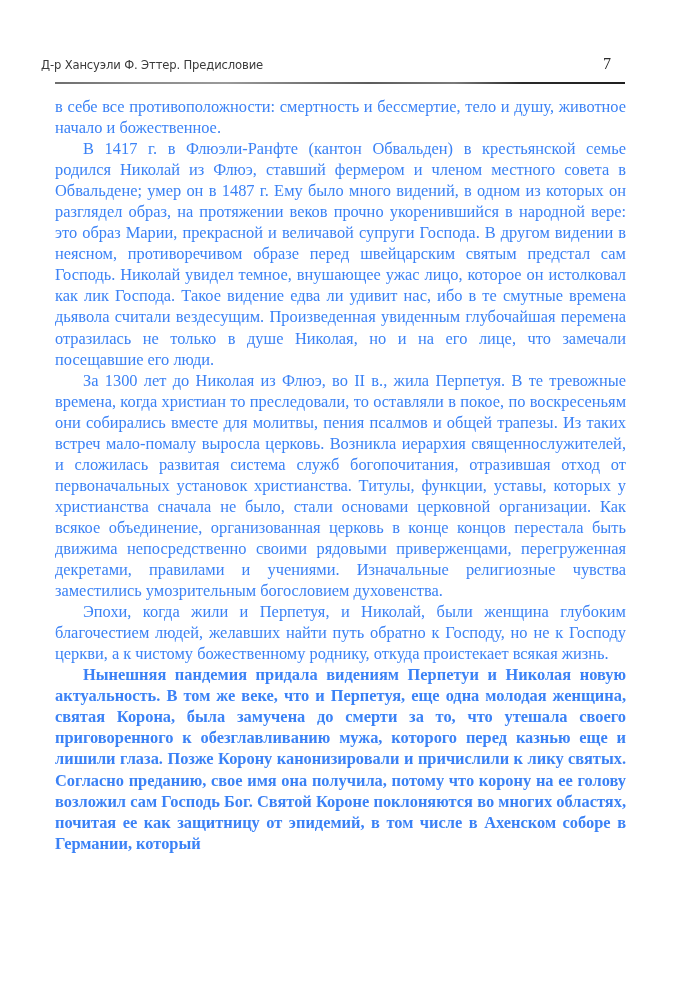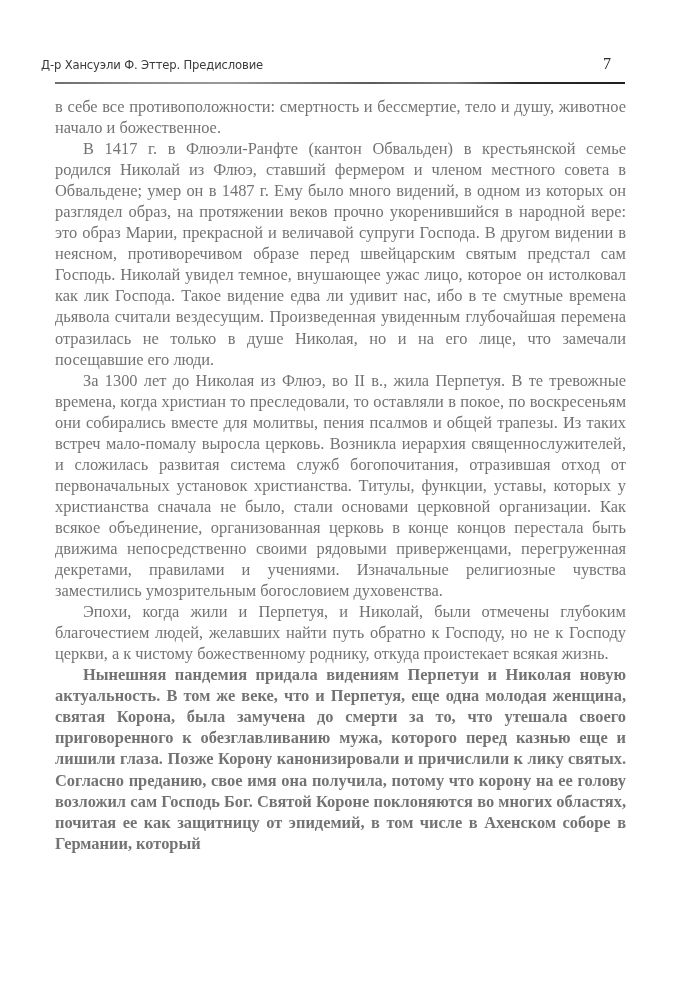--- a/index.html
+++ b/index.html
@@ -65,21 +65,21 @@
   .body-text {
     position: absolute;
     left: 55px;
     top: 96px;
     width: 571px;
     font-size: 16.4px;
     line-height: 21.05px;
     text-align: justify;
     text-justify: inter-word;
     hyphens: manual;
-    color: #737373;
+    color: #3b82f6;
   }
 
   .body-text p {
     margin: 0;
     text-indent: 0;
   }
 
   .body-text p.indent {
     text-indent: 28px;
   }
@@ -98,17 +98,17 @@
     <span class="running-head-title">Д-р Хансуэли Ф. Эттер. Предисловие</span>
     <span class="folio">7</span>
   </div>
 
   <div class="head-rule"></div>
 
   <div class="body-text">
     <p>в себе все противоположности: смертность и бессмертие, тело и душу, животное начало и божественное.</p>
     <p class="indent">В 1417 г. в Флюэли-Ранфте (кантон Обвальден) в крестьянской семье родился Николай из Флюэ, ставший фермером и членом мест­ного совета в Обвальдене; умер он в 1487 г. Ему было много видений, в одном из которых он разглядел образ, на протяжении веков прочно укоренившийся в народной вере: это образ Марии, прекрасной и ве­личавой супруги Господа. В другом видении в неясном, противоречи­вом образе перед швейцарским святым предстал сам Господь. Нико­лай увидел темное, внушающее ужас лицо, которое он истолковал как лик Господа. Такое видение едва ли удивит нас, ибо в те смутные вре­мена дьявола считали вездесущим. Произведенная увиденным глубо­чайшая перемена отразилась не только в душе Николая, но и на его лице, что замечали посещавшие его люди.</p>
     <p class="indent">За 1300 лет до Николая из Флюэ, во II в., жила Перпетуя. В те тре­вожные времена, когда христиан то преследовали, то оставляли в по­кое, по воскресеньям они собирались вместе для молитвы, пения псалмов и общей трапезы. Из таких встреч мало-помалу выросла цер­ковь. Возникла иерархия священнослужителей, и сложилась развитая система служб богопочитания, отразившая отход от первоначальных установок христианства. Титулы, функции, уставы, которых у христи­анства сначала не было, стали основами церковной организации. Как всякое объединение, организованная церковь в конце концов пере­стала быть движима непосредственно своими рядовыми привержен­цами, перегруженная декретами, правилами и учениями. Изначаль­ные религиозные чувства заместились умозрительным богословием духовенства.</p>
-    <p class="indent">Эпохи, когда жили и Перпетуя, и Николай, были отмечены глу­боким благочестием людей, желавших найти путь обратно к Господу, но не к Господу церкви, а к чистому божественному роднику, откуда проистекает всякая жизнь.</p>
+    <p class="indent">Эпохи, когда жили и Перпетуя, и Николай, были женщина глу­боким благочестием людей, желавших найти путь обратно к Господу, но не к Господу церкви, а к чистому божественному роднику, откуда проистекает всякая жизнь.</p>
     <p class="indent">Нынешняя пандемия придала видениям Перпетуи и Николая но­вую актуальность. В том же веке, что и Перпетуя, еще одна молодая женщина, святая Корона, была замучена до смерти за то, что утеша­ла своего приговоренного к обезглавливанию мужа, которого перед казнью еще и лишили глаза. Позже Корону канонизировали и при­числили к лику святых. Согласно преданию, свое имя она получила, потому что корону на ее голову возложил сам Господь Бог. Святой Короне поклоняются во многих областях, почитая ее как защитницу от эпидемий, в том числе в Ахенском соборе в Германии, который</p>
   </div>
 
 </div>
 
 </body></html>

